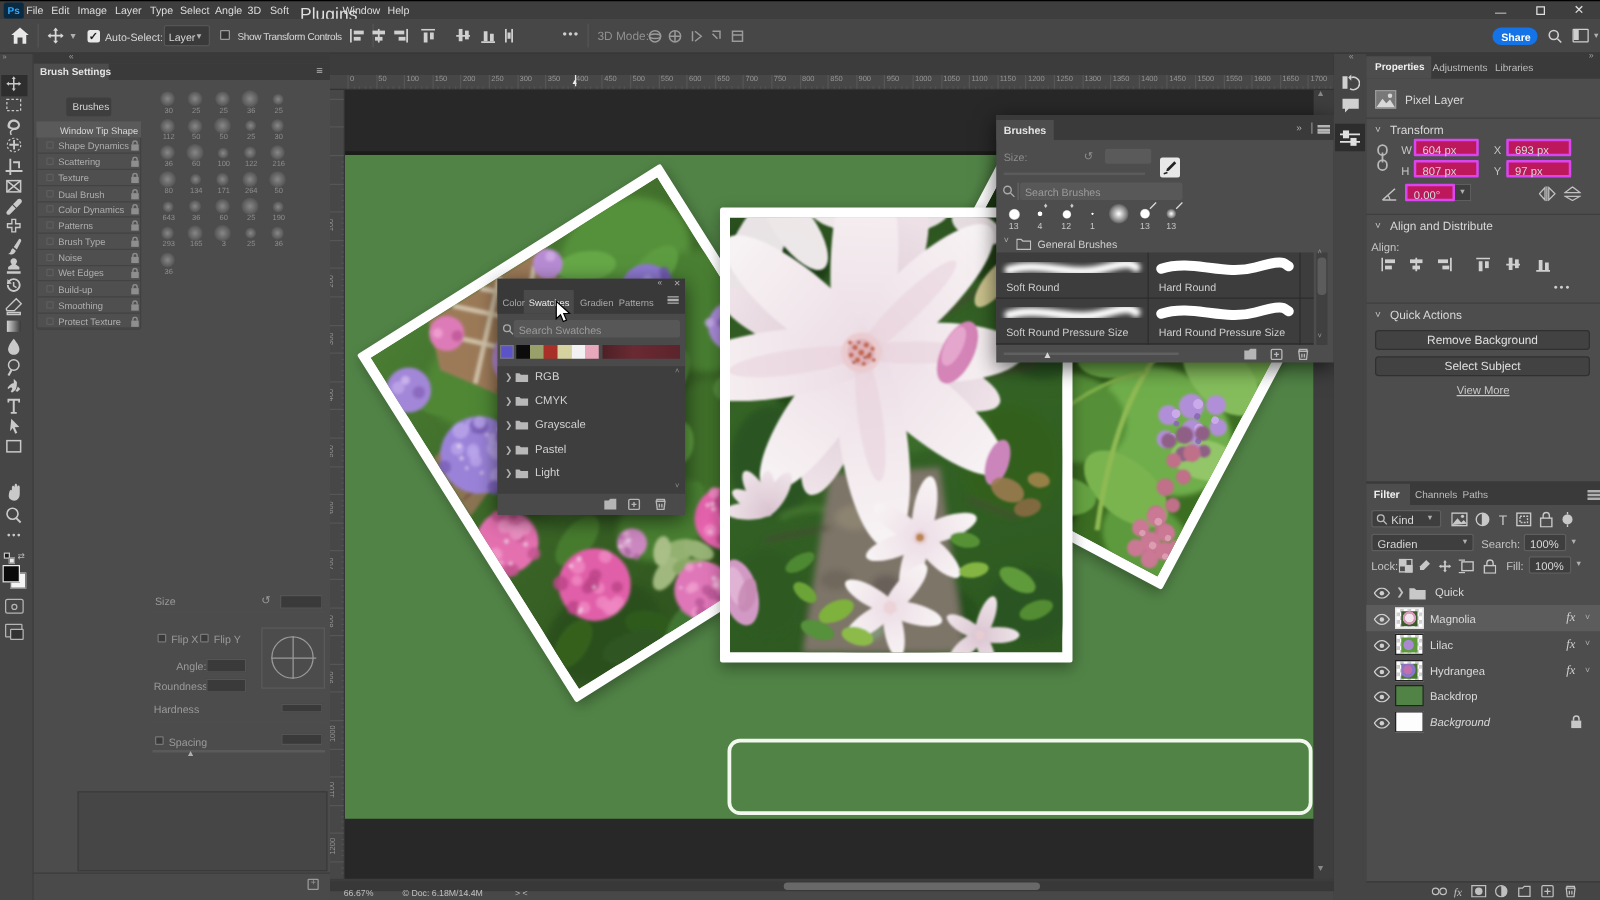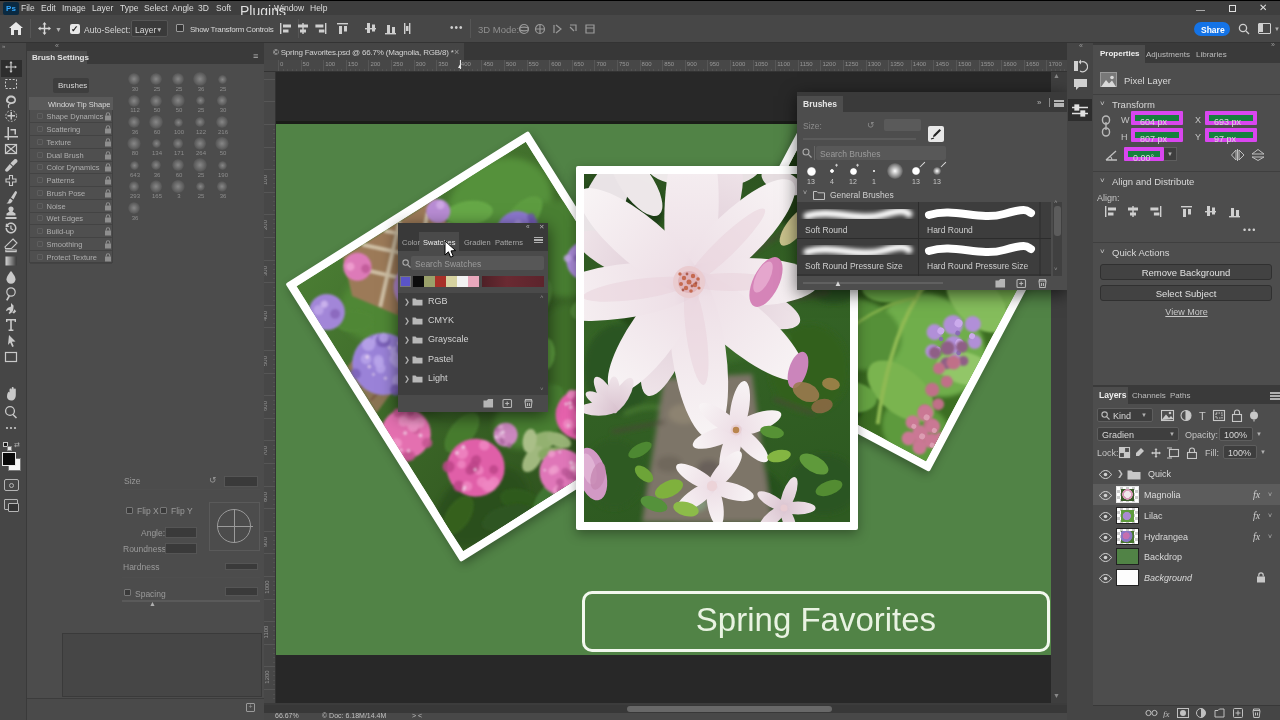--- a/index.html
+++ b/index.html
@@ -1,19 +1,19 @@
 <!DOCTYPE html>
 <html><head><meta charset="utf-8">
 <style>
 *{margin:0;padding:0;box-sizing:border-box}
 html,body{width:1280px;height:720px;overflow:hidden;background:#323232;font-family:"Liberation Sans",sans-serif;}
 .ab{position:absolute}
 .tx{position:absolute;white-space:nowrap;color:#c8c8c8}
 .cb{position:absolute;width:8px;height:8px;border:1px solid #8a8a8a;border-radius:1px;background:#3a3a3a}
-.inp{position:absolute;background:#15803d;border:4px solid #d946ef;border-radius:1px;color:#d8d8d8}
+.inp{position:absolute;background:#be185d;border:2px solid #d946ef;border-radius:1px;color:#d8d8d8}
 .sep{position:absolute;background:#555}
 </style></head>
 <body>
 
 <div class="ab" id="menubar" style="left:0;top:0;width:1280px;height:15px;background:#3e3e3e;border-top:1px solid #000">
   <div class="ab" style="left:3px;top:1px;width:16px;height:13px;background:#0a2a42;border-radius:2px;color:#31a8ff;font-size:8px;font-weight:bold;text-align:center;line-height:13px">Ps</div>
   <div class="tx" style="left:21px;top:2px;font-size:8.5px;color:#dedede">File</div>
   <div class="tx" style="left:41px;top:2px;font-size:8.5px;color:#dedede">Edit</div>
   <div class="tx" style="left:62px;top:2px;font-size:8.5px;color:#dedede">Image</div>
   <div class="tx" style="left:92px;top:2px;font-size:8.5px;color:#dedede">Layer</div>
@@ -241,21 +241,21 @@
       </svg>
       <div class="sep" style="left:3px;top:130.35px;width:82px;height:1px;background:#434343"></div>
       <div class="cb" style="left:10px;top:134.12px;width:6px;height:6px;border-color:#5e5e5e;background:none"></div>
       <div class="tx" style="left:19.5px;top:133.12px;font-size:7.5px;color:#aeaeae">Patterns</div>
       <svg class="ab" style="left:77px;top:133.12px" width="8" height="9" viewBox="0 0 8 9">
         <rect x="1" y="3.5" width="6" height="5" fill="#8e8e8e"></rect>
         <path d="M2.3 3.5 V2.5 a1.7 1.7 0 0 1 3.4 0 V3.5" fill="none" stroke="#8e8e8e" stroke-width="1.1"></path>
       </svg>
       <div class="sep" style="left:3px;top:143.12px;width:82px;height:1px;background:#434343"></div>
       <div class="cb" style="left:10px;top:146.89px;width:6px;height:6px;border-color:#5e5e5e;background:none"></div>
-      <div class="tx" style="left:19.5px;top:145.89px;font-size:7.5px;color:#aeaeae">Brush Pose</div>
+      <div class="tx" style="left:19.5px;top:145.89px;font-size:7.5px;color:#aeaeae">Brush Type</div>
       <svg class="ab" style="left:77px;top:145.89px" width="8" height="9" viewBox="0 0 8 9">
         <rect x="1" y="3.5" width="6" height="5" fill="#8e8e8e"></rect>
         <path d="M2.3 3.5 V2.5 a1.7 1.7 0 0 1 3.4 0 V3.5" fill="none" stroke="#8e8e8e" stroke-width="1.1"></path>
       </svg>
       <div class="sep" style="left:3px;top:155.89px;width:82px;height:1px;background:#434343"></div>
       <div class="cb" style="left:10px;top:159.66px;width:6px;height:6px;border-color:#5e5e5e;background:none"></div>
       <div class="tx" style="left:19.5px;top:158.66px;font-size:7.5px;color:#aeaeae">Noise</div>
       <svg class="ab" style="left:77px;top:158.66px" width="8" height="9" viewBox="0 0 8 9">
         <rect x="1" y="3.5" width="6" height="5" fill="#8e8e8e"></rect>
         <path d="M2.3 3.5 V2.5 a1.7 1.7 0 0 1 3.4 0 V3.5" fill="none" stroke="#8e8e8e" stroke-width="1.1"></path>
@@ -388,25 +388,20 @@
 
   <div class="ab" style="left:35px;top:590px;width:200px;height:64px;background:#464646;border:1px solid #3a3a3a"></div>
   <div class="ab" style="left:0;top:655px;width:237px;height:22px;background:#4a4a4a;border-top:1px solid #3c3c3c"></div>
   <div class="ab" style="left:219px;top:660px;width:9px;height:9px;border:1px solid #9a9a9a;border-radius:1px">
       <div class="tx" style="left:1.5px;top:-1px;font-size:7px;color:#9a9a9a">+</div>
     </div>
 </div>
 
 <div class="ab" id="docwin" style="left:264px;top:43px;width:803px;height:677px;background:#3c3c3c">
 
-  <div class="ab" style="left:0;top:0;width:803px;height:17px;background:#373737">
-    <div class="ab" style="left:0;top:0;width:200px;height:17px;background:#454545"></div>
-    <div class="tx" style="left:9px;top:4.5px;font-size:8px;letter-spacing:-0.2px;color:#d2d2d2">© Spring Favorites.psd @ 66.7% (Magnolia, RGB/8) *</div>
-    <div class="tx" style="left:190px;top:4px;font-size:9px;color:#9a9a9a">×</div>
-  </div>
 
   <div class="ab" id="hruler" style="left:0;top:17px;width:803px;height:12px;background:#474747;border-bottom:1px solid #333;overflow:hidden">
       <div class="sep" style="left:14px;top:0;width:1px;height:12px;background:#565656"></div>
       <div class="tx" style="left:16px;top:1px;font-size:6px;color:#969696">0</div>
       <div class="sep" style="left:18.52px;top:9px;width:1px;height:3px;background:#525252"></div>
       <div class="sep" style="left:23.04px;top:9px;width:1px;height:3px;background:#525252"></div>
       <div class="sep" style="left:27.56px;top:9px;width:1px;height:3px;background:#525252"></div>
       <div class="sep" style="left:32.08px;top:9px;width:1px;height:3px;background:#525252"></div>
       <div class="sep" style="left:36.6px;top:0;width:1px;height:12px;background:#565656"></div>
       <div class="tx" style="left:38.6px;top:1px;font-size:6px;color:#969696">50</div>
@@ -1357,21 +1352,20 @@
             <ellipse cx="70" cy="330" rx="14" ry="7" fill="#54923a" transform="rotate(20 70 330)"></ellipse>
             <ellipse cx="85" cy="315" rx="15" ry="8" fill="#7fb13e" transform="rotate(-25 85 315)"></ellipse>
             <ellipse cx="102" cy="335" rx="13" ry="7" fill="#8cbb48" transform="rotate(15 102 335)"></ellipse>
             <ellipse cx="195" cy="282" rx="12" ry="6" fill="#84b542" transform="rotate(-10 195 282)"></ellipse>
             <ellipse cx="60" cy="300" rx="11" ry="6" fill="#6da438" transform="rotate(40 60 300)"></ellipse>
           </g>
         </svg>
       </div>
 
       <div class="ab" style="left:306px;top:467px;width:468px;height:61px;border:3px solid #f2f8ee;border-radius:10px"></div>
-      <div class="tx" style="left:306px;top:477px;width:468px;text-align:center;font-size:33px;color:#e9f3e2">Spring Favorites</div>
     </div>
   </div>
 
   <div class="ab" style="left:787px;top:29px;width:16px;height:631px;background:#3e3e3e">
     <div class="ab" style="left:3px;top:115px;width:8px;height:75px;background:#5a5a5a;border-radius:3px"></div>
     <div class="tx" style="left:2px;top:0px;font-size:7px;color:#888">▲</div>
     <div class="tx" style="left:2px;top:620px;font-size:7px;color:#888">▼</div>
   </div>
 
   <div class="ab" style="left:0;top:662px;width:803px;height:8px;background:#383838">
@@ -1658,21 +1652,21 @@
   <div class="sep" style="left:0px;top:199px;width:187px;height:1px;background:#3f3f3f"></div>
 
   <div class="tx" style="left:7px;top:204px;font-size:8px;color:#c8c8c8">˅</div>
   <div class="tx" style="left:19px;top:204px;font-size:9.5px;color:#d8d8d8">Quick Actions</div>
   <div class="ab" style="left:7px;top:221px;width:172px;height:16px;background:#424242;border:1px solid #303030;border-radius:3px;text-align:center;font-size:9.5px;color:#e0e0e0;line-height:15px">Remove Background</div>
   <div class="ab" style="left:7px;top:242px;width:172px;height:16px;background:#424242;border:1px solid #303030;border-radius:3px;text-align:center;font-size:9.5px;color:#e0e0e0;line-height:15px">Select Subject</div>
   <div class="tx" style="left:0;top:264px;width:187px;text-align:center;font-size:9px;color:#c8c8c8"><span style="text-decoration:underline">View More</span></div>
 
   <div class="ab" style="left:0;top:342px;width:187px;height:19px;background:#3a3a3a"></div>
   <div class="ab" style="left:0;top:344px;width:35px;height:17px;background:#4d4d4d"></div>
-  <div class="tx" style="left:6px;top:347px;font-size:8.5px;font-weight:bold;color:#f0f0f0">Layers</div>
+  <div class="tx" style="left:6px;top:347px;font-size:8.5px;font-weight:bold;color:#f0f0f0">Filter</div>
   <div class="tx" style="left:39px;top:347.5px;font-size:8px;color:#bdbdbd">Channels</div>
   <div class="tx" style="left:77px;top:347.5px;font-size:8px;color:#bdbdbd">Paths</div>
   <div class="ab" style="left:177px;top:349px;width:10px;height:8px;border-top:2px solid #b0b0b0;border-bottom:2px solid #b0b0b0">
       <div style="margin-top:1px;height:2px;background:#b0b0b0"></div>
     </div>
 
   <div class="ab" style="left:4px;top:365px;width:56px;height:14px;background:#3e3e3e;border:1px solid #5e5e5e;border-radius:2px"></div>
   <svg class="ab" style="left:8px;top:368px" width="9" height="9" viewBox="0 0 9 9">
       <circle cx="3.6" cy="3.6" r="2.7" fill="none" stroke="#bbb" stroke-width="1.1"></circle>
       <path d="M5.8 5.8 L8.5 8.5" stroke="#bbb" stroke-width="1.1"></path>
@@ -1693,21 +1687,21 @@
       <rect x="71.5" y="5.5" width="9" height="7"></rect>
         <path d="M73.5 5.5 V3.5 a2.5 2.5 0 0 1 5 0 V5.5"></path>
       <circle cx="93" cy="6.5" r="4" fill="#c8c8c8" stroke="none"></circle>
         <path d="M93 2.5 V0.5 M93 10.5 V12.5"></path>
     </g>
   </svg>
 
   <div class="ab" style="left:4px;top:384px;width:82px;height:14px;background:#3e3e3e;border:1px solid #5e5e5e;border-radius:2px"></div>
   <div class="tx" style="left:9px;top:387px;font-size:9px;color:#d8d8d8">Gradien</div>
   <div class="tx" style="left:76px;top:388px;font-size:6px;color:#b0b0b0">▼</div>
-  <div class="tx" style="left:92px;top:387px;font-size:9px;color:#c4c4c4">Opacity:</div>
+  <div class="tx" style="left:92px;top:387px;font-size:9px;color:#c4c4c4">Search:</div>
   <div class="ab" style="left:126px;top:384px;width:34px;height:14px;background:#3e3e3e;border:1px solid #5e5e5e;border-radius:2px"></div>
   <div class="tx" style="left:131px;top:387px;font-size:9px;color:#d8d8d8">100%</div>
   <div class="tx" style="left:163px;top:388px;font-size:6px;color:#b0b0b0">▼</div>
 
   <div class="tx" style="left:4px;top:405px;font-size:9px;color:#c4c4c4">Lock:</div>
   <svg class="ab" style="left:26px;top:404px" width="78" height="12" viewBox="0 0 78 12">
     <g fill="none" stroke="#c8c8c8" stroke-width="1.1">
       <rect x="0.5" y="0.5" width="10" height="10"></rect>
         <path d="M0.5 5.5 H10.5 M5.5 0.5 V10.5"></path>
         <rect x="0.5" y="0.5" width="5" height="5" fill="#c8c8c8"></rect>

